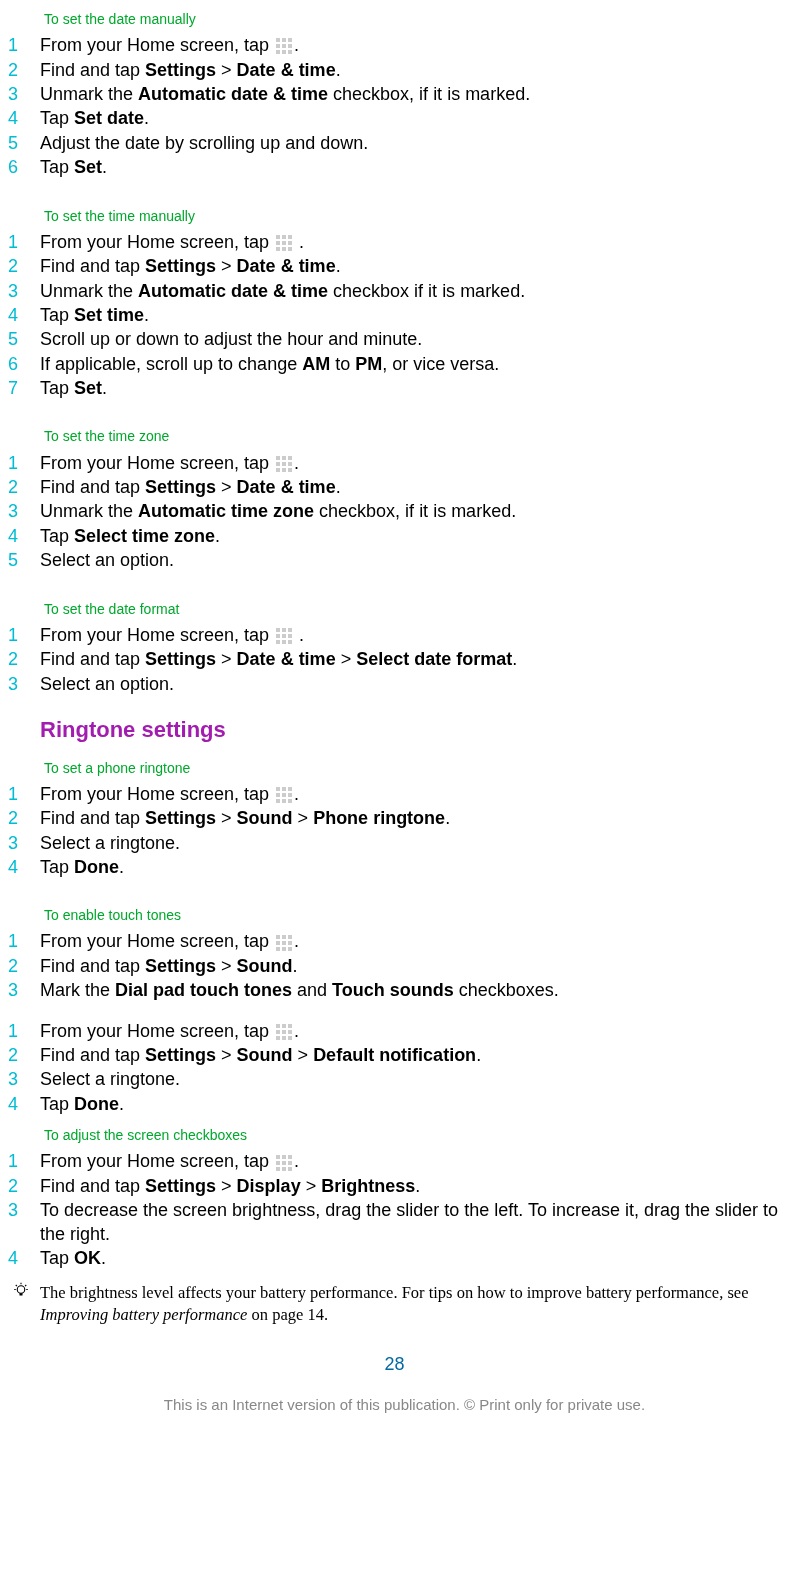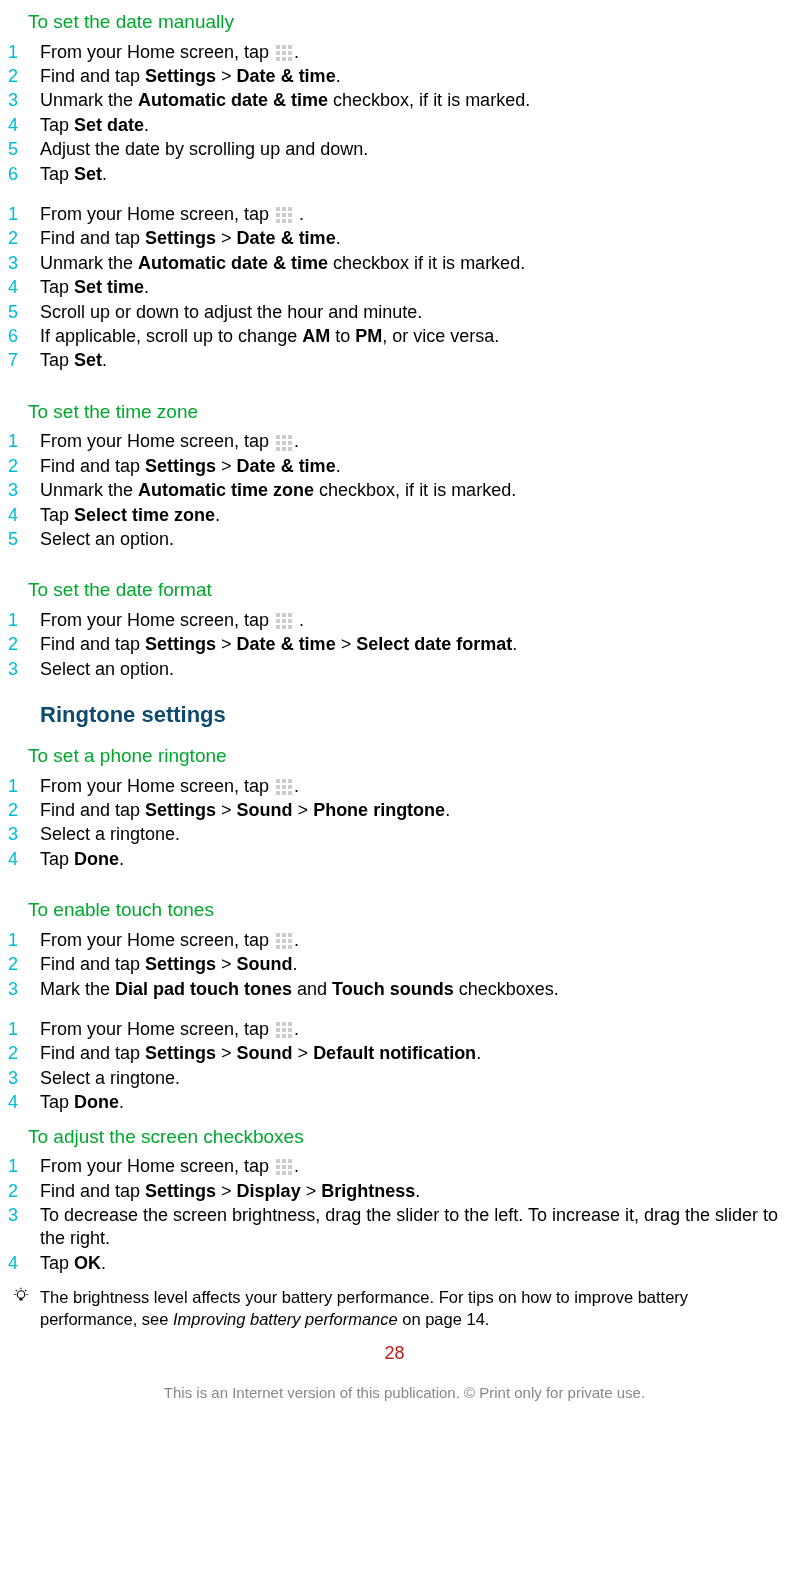--- a/index.html
+++ b/index.html
@@ -9,25 +9,25 @@
     padding: 0;
     width: 789px;
     color: #000;
     line-height: 1.3;
   }
   .page {
     padding: 0 0 20px 0;
   }
   .section-title {
     color: #00a82d;
-    font-size: 19px;
-    margin: 10px 0 6px 28px;
+    font-size: 14px;
+    margin: 10px 0 6px 44px;
   }
   .major-heading {
-    color: #0c4a6e;
+    color: #a21caf;
     font-weight: bold;
     font-size: 22px;
     margin: 20px 0 14px 40px;
   }
   .step {
     display: flex;
     align-items: flex-start;
     margin: 0 0 1px 8px;
   }
   .step-num {
@@ -57,28 +57,29 @@
   }
   .tip-icon {
     width: 28px;
     flex-shrink: 0;
     text-align: left;
   }
   .tip-text {
     flex: 1;
     font-size: 16.5px;
     padding-right: 12px;
+    font-family: Liberation Serif, serif;
   }
   .italic {
     font-style: italic;
   }
   .page-num {
     text-align: center;
-    color: #b91c1c;
-    margin-top: 12px;
+    color: #0369a1;
+    margin-top: 28px;
     font-size: 18px;
   }
   .footer {
     text-align: center;
     color: #888;
     font-size: 15px;
     margin-top: 18px;
     padding-left: 20px;
   }
 </style>
@@ -116,20 +117,21 @@
       </div>
       <div class="step">
         <div class="step-num">5</div>
         <div class="step-text">Adjust the date by scrolling up and down.</div>
       </div>
       <div class="step">
         <div class="step-num">6</div>
         <div class="step-text">Tap <span class="bold">Set</span>.</div>
       </div>
       <div style="height:16px"></div>
+      <div class="section-title">To set the time manually</div>
       <div class="step">
         <div class="step-num">1</div>
         <div class="step-text">From your Home screen, tap <span><svg class="grid-icon" viewBox="0 0 18 18">
               <rect x="1" y="1" width="4" height="4" fill="#ccc"></rect>
               <rect x="7" y="1" width="4" height="4" fill="#ccc"></rect>
               <rect x="13" y="1" width="4" height="4" fill="#ccc"></rect>
               <rect x="1" y="7" width="4" height="4" fill="#ccc"></rect>
               <rect x="7" y="7" width="4" height="4" fill="#ccc"></rect>
               <rect x="13" y="7" width="4" height="4" fill="#ccc"></rect>
               <rect x="1" y="13" width="4" height="4" fill="#ccc"></rect>

